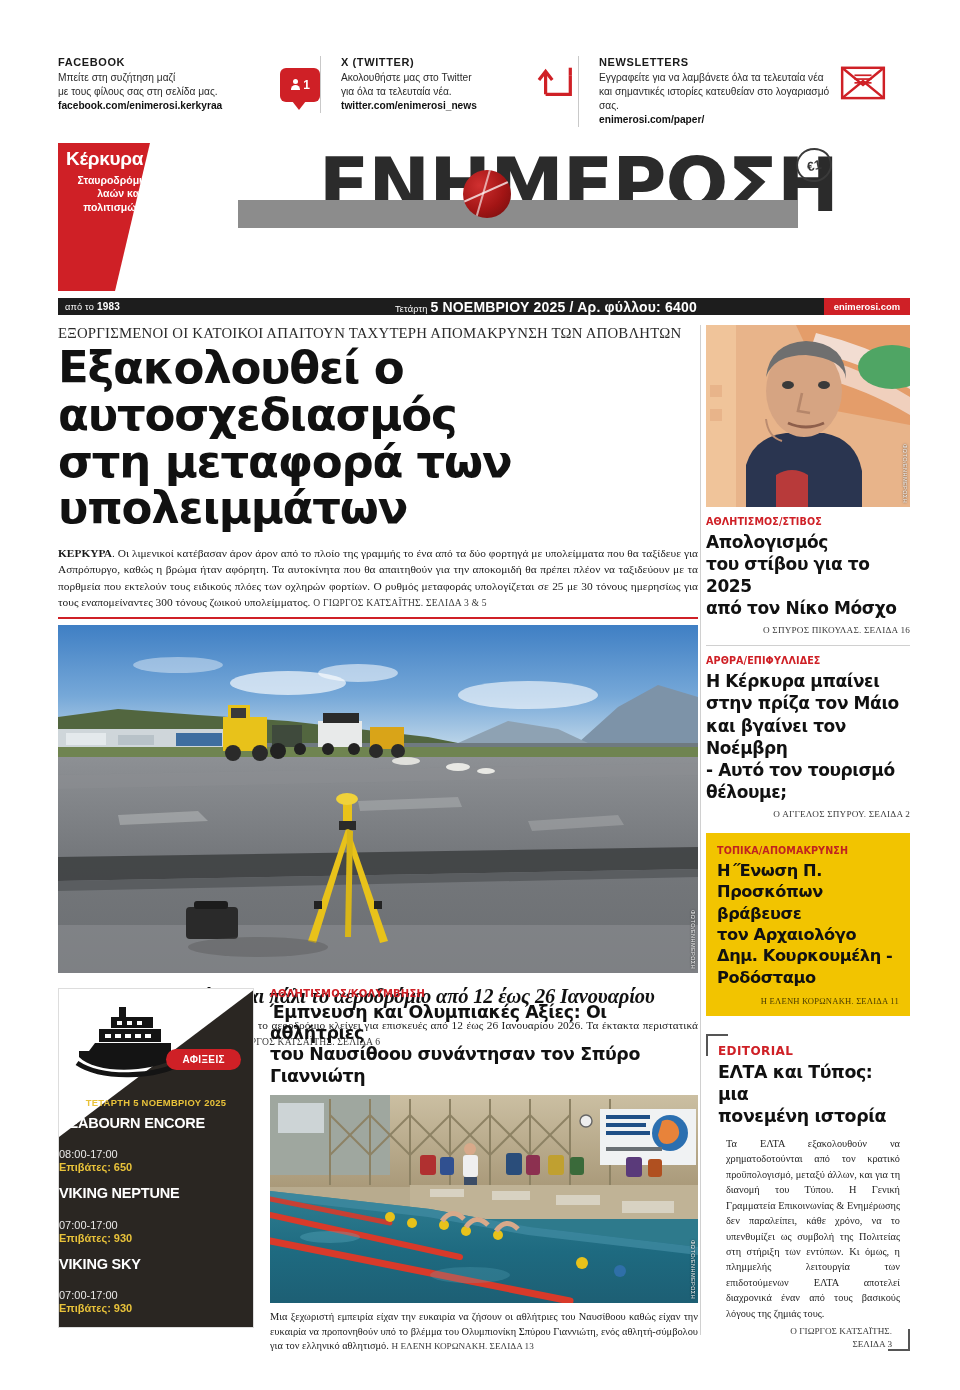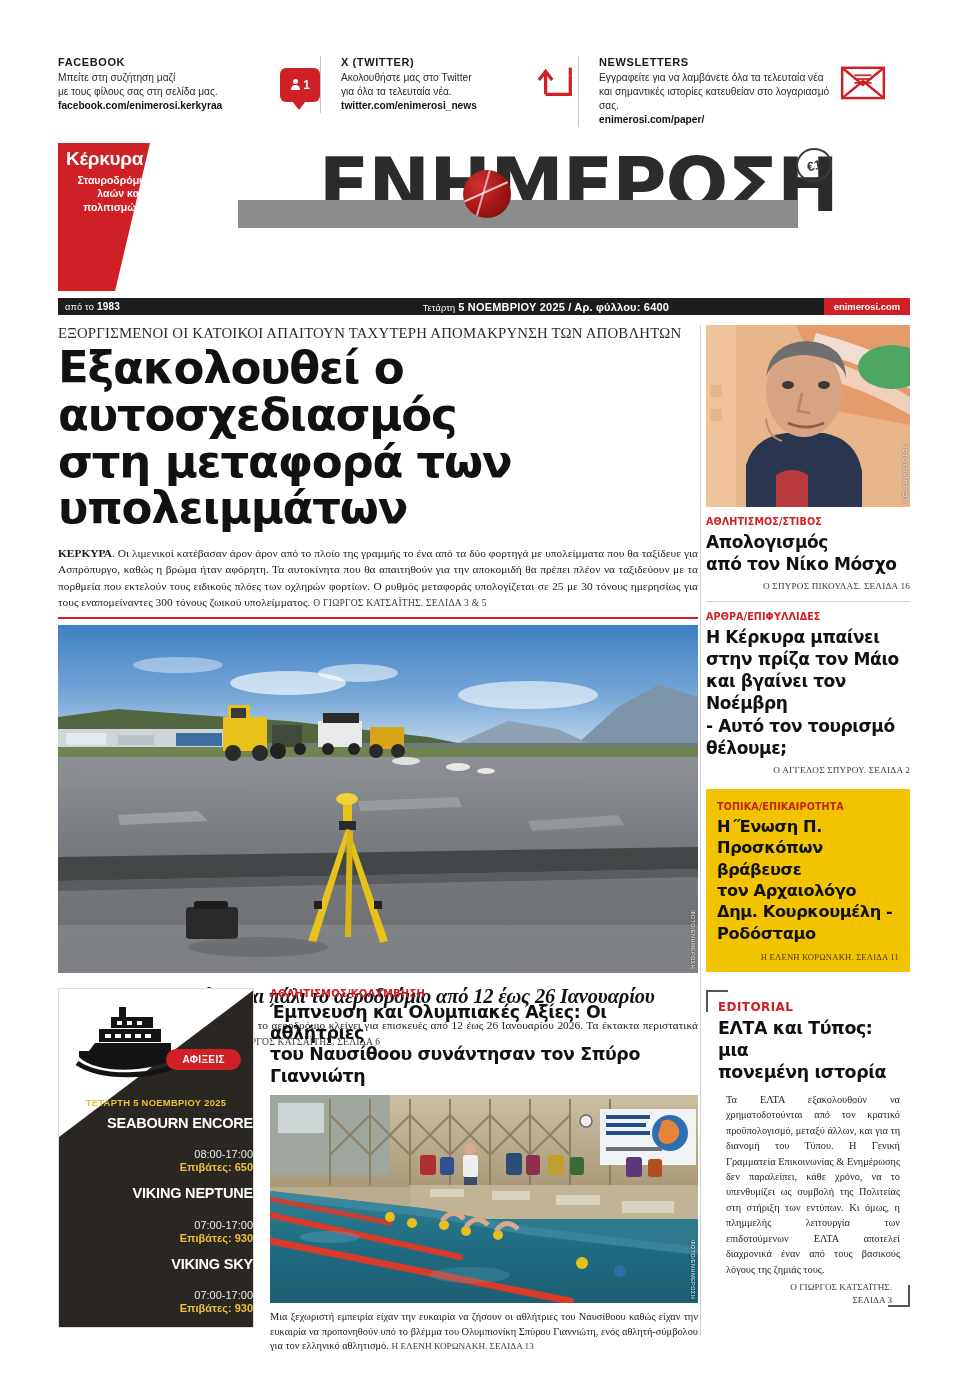--- a/index.html
+++ b/index.html
@@ -104,21 +104,21 @@
 
   
   .date-bar {
     position: absolute; left: 58px; top: 298px; width: 852px; height: 17px;
     background: #1d1d1d; color: #fff; display: flex; align-items: center;
     font-size: 9.2px;
   }
   .date-left { padding-left: 7px; width: 210px; letter-spacing: .2px; }
   .date-left b { font-size: 10px; }
   .date-center { flex: 1; text-align: center; letter-spacing: .2px; }
-  .date-center b { font-size: 11px; text-align: right; }
+  .date-center b { font-size: 14px; text-align: right; }
   .date-right {
     background: #cf2026; height: 17px; padding: 0 10px; display: flex;
     align-items: center; font-weight: bold; font-size: 9.4px;
   }
 
   
   .main-col { position: absolute; left: 58px; top: 325px; width: 640px; }
   .side-col { position: absolute; left: 706px; top: 325px; width: 204px; }
   .col-divider {
     position: absolute; left: 700px; top: 325px; width: 1px; height: 1010px;
@@ -185,21 +185,21 @@
   .afiseis-pill {
     position: absolute; right: 12px; top: 60px;
     background: #cf2026; color: #fff; font-size: 10px; font-weight: bold;
     padding: 5px 16px; border-radius: 14px; letter-spacing: .4px;
   }
   .ships-date {
     position: absolute; left: 0; top: 108px; width: 100%; text-align: center;
     color: #e8c23a; font-size: 9.4px; font-weight: bold; letter-spacing: .3px;
   }
   .ship-list { position: absolute; left: 0; top: 126px; width: 100%; }
-  .ship-item { text-align: right; margin-bottom: 12px; }
+  .ship-item { text-align: left; margin-bottom: 12px; }
   .ship-name {
     color: #fff; font-size: 14.5px; font-weight: bold; letter-spacing: -.2px;
     line-height: 1.2;
   }
   .ship-time { color: #e9e9e9; font-size: 11px; margin-top: 16px; }
   .ship-pax { color: #e8c23a; font-size: 11px; font-weight: bold; margin-top: 1px; }
 
   .swim-block { position: absolute; left: 212px; top: 0; width: 428px; }
   .section-tag {
     color: #cf2026; font-size: 10px; font-weight: bold; letter-spacing: .2px;
@@ -622,37 +622,38 @@
         <ellipse cx="118" cy="60" rx="6" ry="4" fill="#3a3a3a"></ellipse>
         <path d="M96 68 L92 86 L104 88" stroke="#b5866a" stroke-width="2.6" fill="none"></path>
         <path d="M82 98 Q100 106 118 98" stroke="#8e5f4b" stroke-width="3" fill="none"></path>
         <path d="M60 94 Q62 112 76 116" stroke="#bb8c70" stroke-width="2" fill="none"></path>
       </svg>
       <div class="photo-credit">ΦΩΤΟ/ΕΝΗΜΕΡΩΣΗ</div>
     </div>
     <div class="side-tag">ΑΘΛΗΤΙΣΜΟΣ/ΣΤΙΒΟΣ</div>
     <div class="side-head">
       <div>Απολογισμός</div>
+      <div>του στίβου για το 2025</div>
       <div>από τον Νίκο Μόσχο</div>
     </div>
     <div class="side-byline">Ο ΣΠΥΡΟΣ ΠΙΚΟΥΛΑΣ. ΣΕΛΙΔΑ 16</div>
     <div class="side-rule"></div>
 
     <div class="side-tag">ΑΡΘΡΑ/ΕΠΙΦΥΛΛΙΔΕΣ</div>
     <div class="side-head">
       <div>Η Κέρκυρα μπαίνει</div>
       <div>στην πρίζα τον Μάιο</div>
       <div>και βγαίνει τον Νοέμβρη</div>
       <div>- Αυτό τον τουρισμό</div>
       <div>θέλουμε;</div>
     </div>
     <div class="side-byline">Ο ΑΓΓΕΛΟΣ ΣΠΥΡΟΥ. ΣΕΛΙΔΑ 2</div>
 
     <div class="yellow-box">
-      <div class="side-tag">ΤΟΠΙΚΑ/ΕΠΙΚΑΙΡΟΤΗΤΑ</div>
+      <div class="side-tag">ΤΟΠΙΚΑ/ΑΠΟΜΑΚΡΥΝΣΗ</div>
       <div class="side-head">
         <div>Η΄Ένωση Π. Προσκόπων</div>
         <div>βράβευσε</div>
         <div>τον Αρχαιολόγο</div>
         <div>Δημ. Κουρκουμέλη -</div>
         <div>Ροδόσταμο</div>
       </div>
       <div class="side-byline">Η ΕΛΕΝΗ ΚΟΡΩΝΑΚΗ. ΣΕΛΙΔΑ 11</div>
     </div>
 

